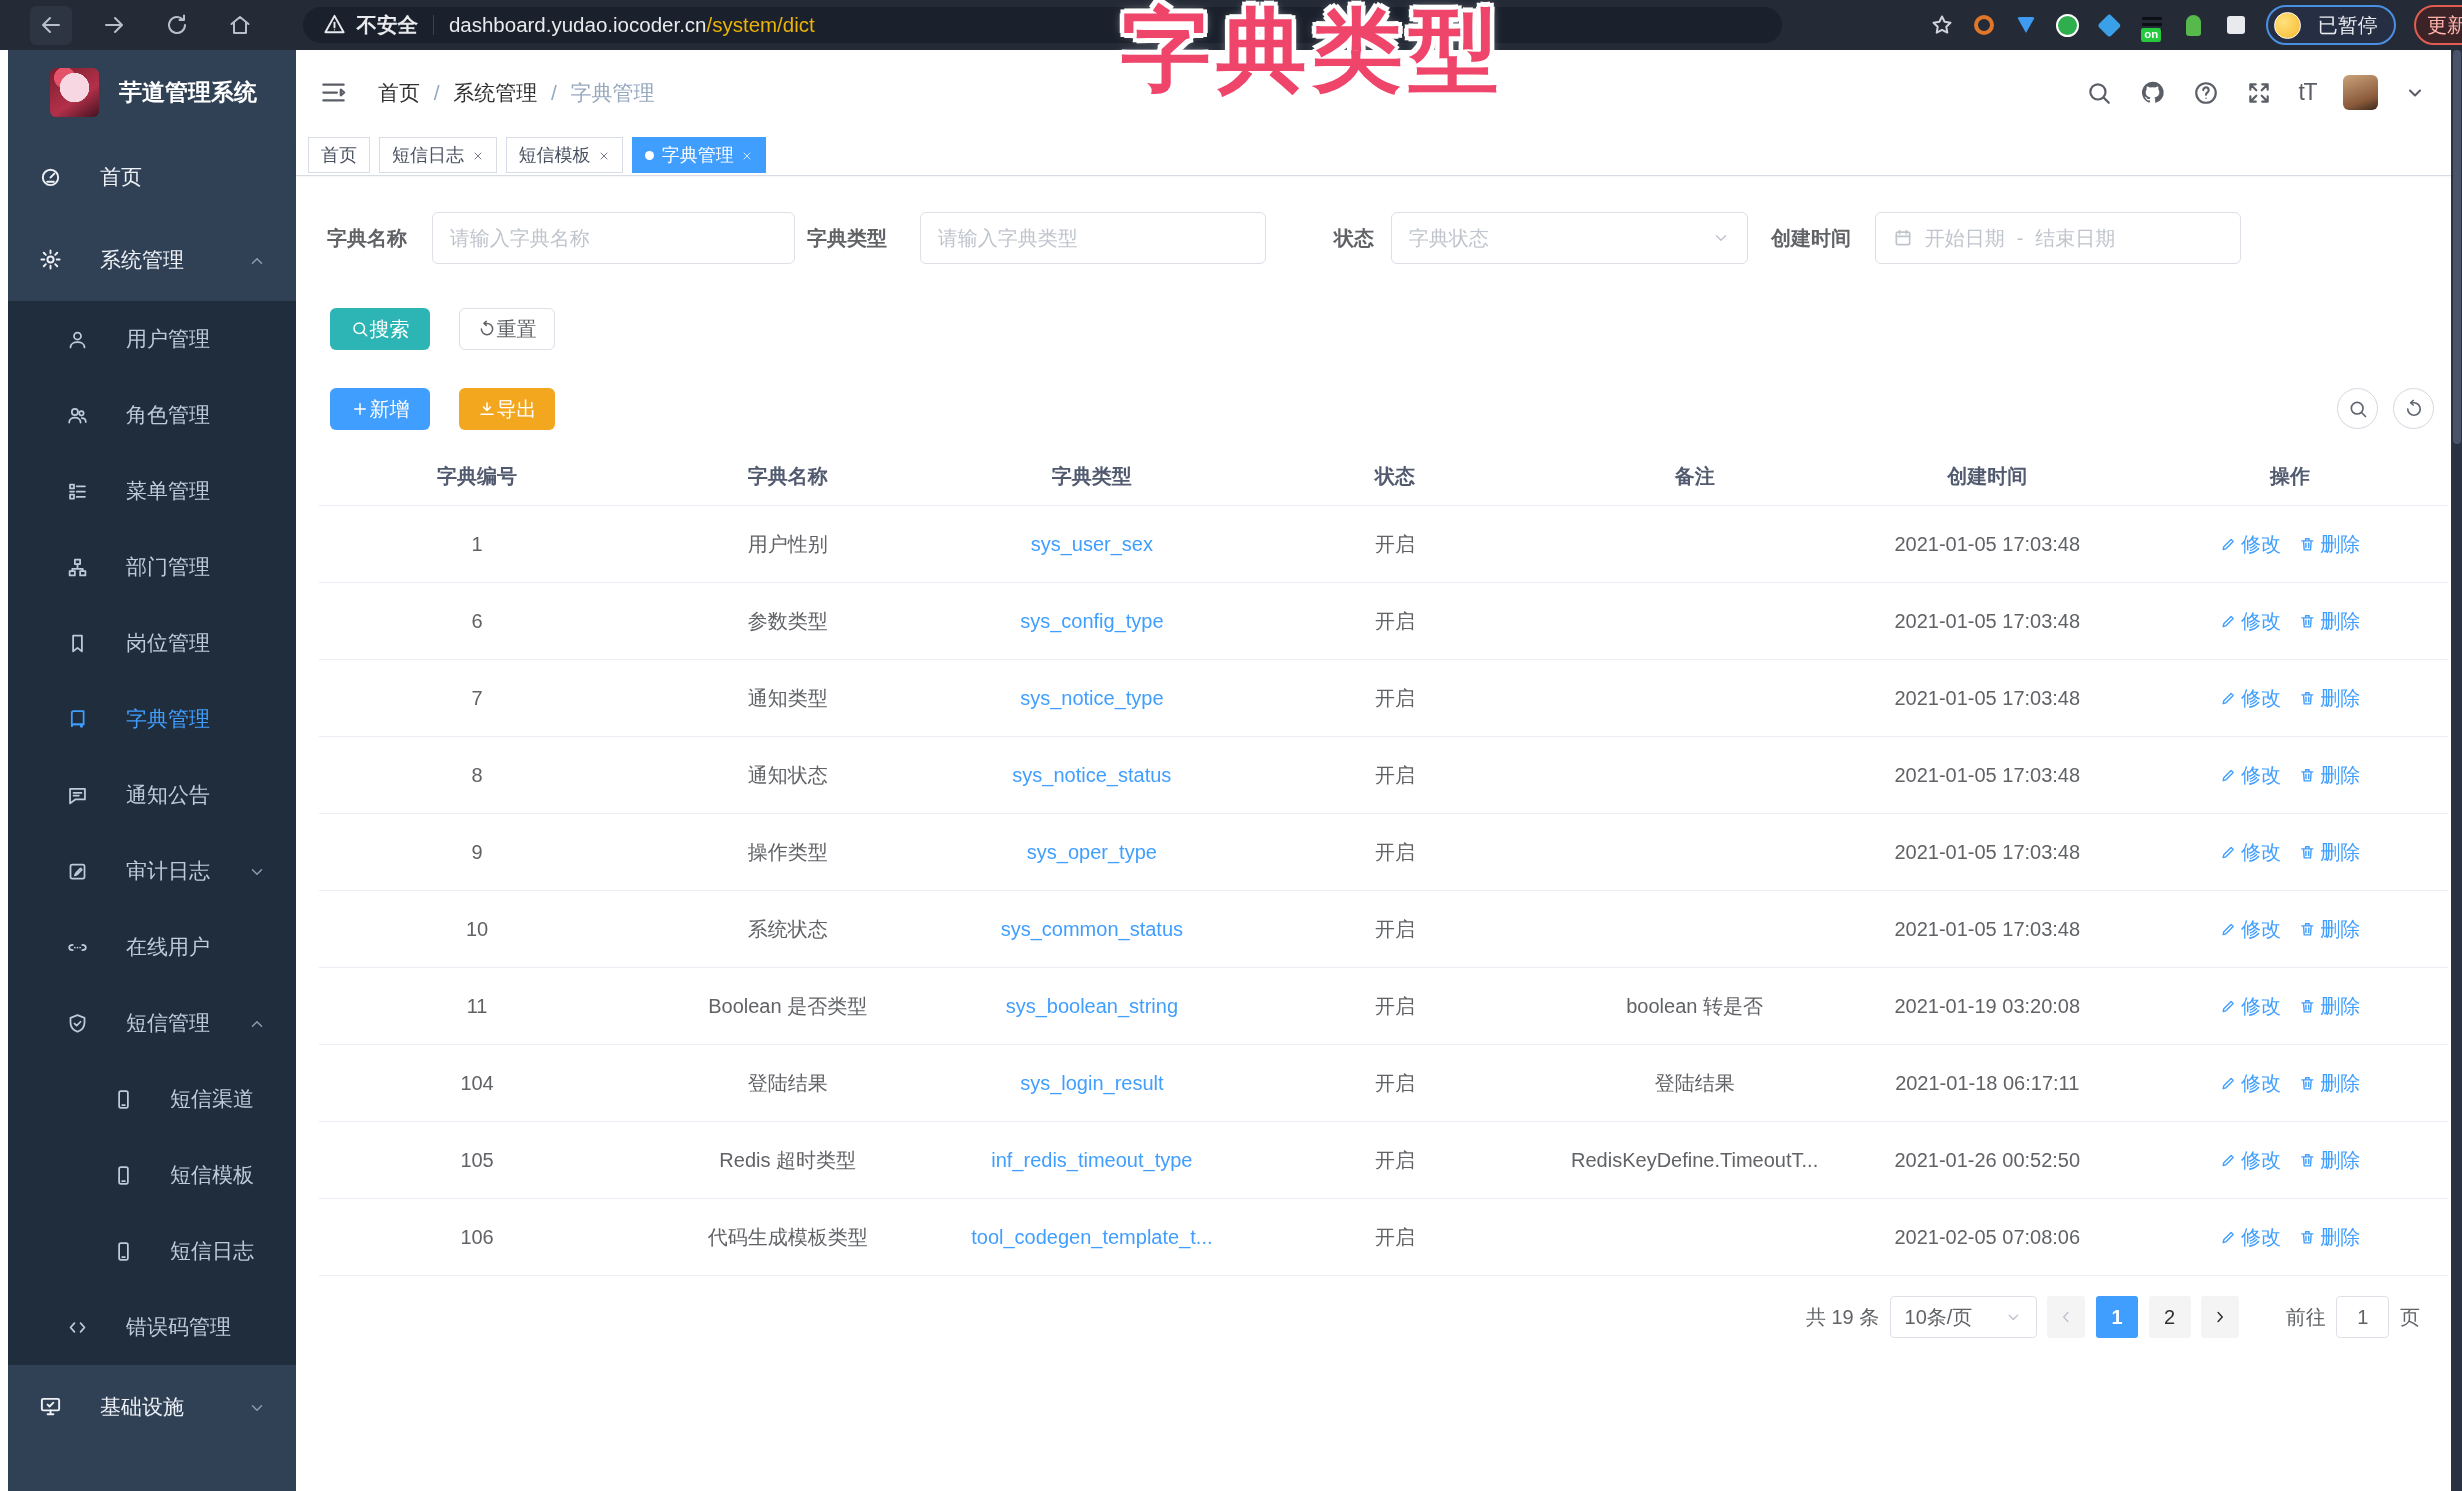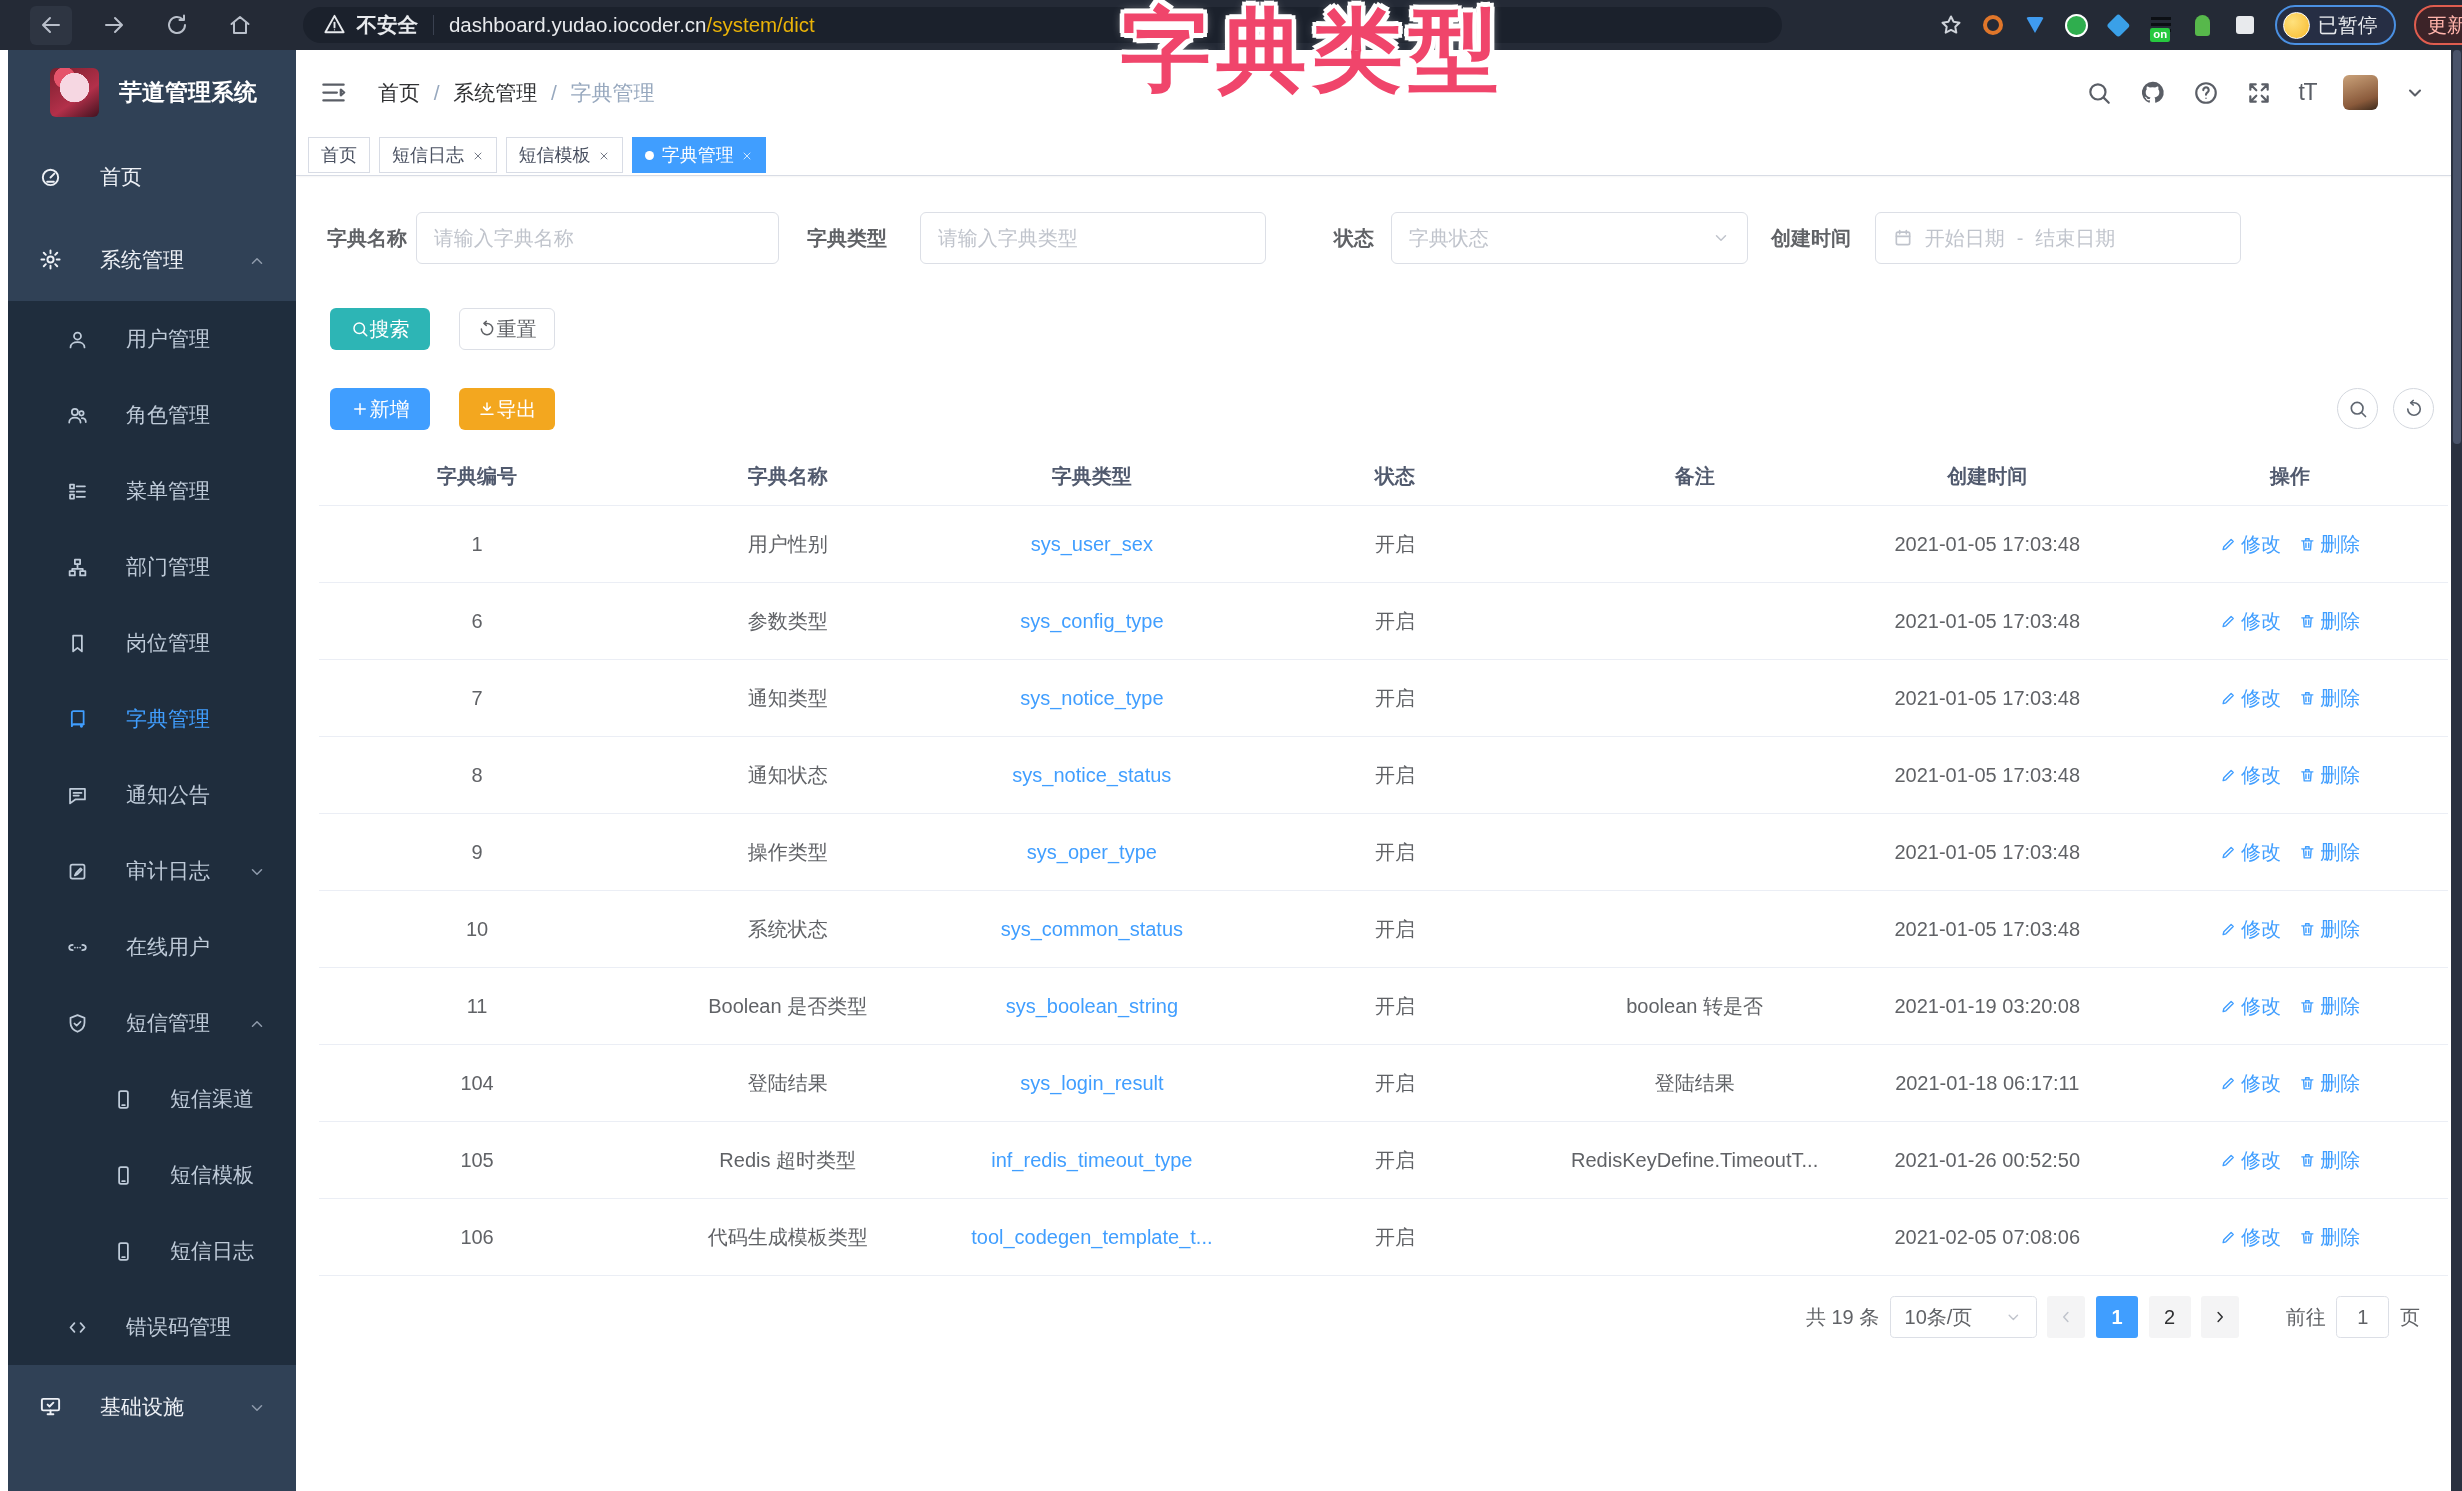--- a/index.html
+++ b/index.html
@@ -19,21 +19,21 @@
   #chrome-right{position:absolute;right:12px;top:0;height:50px;display:flex;align-items:center;gap:18px;color:#cfd3da;}
   .ext{width:24px;height:24px;display:flex;align-items:center;justify-content:center;position:relative;}
   .ext .ring{width:20px;height:20px;border-radius:50%;border:4.6px solid #e0762a;box-sizing:border-box;}
   .ext .drop{width:0;height:0;border-left:9px solid transparent;border-right:9px solid transparent;border-top:16.7px solid #3f9bf0;border-radius:3px;}
   .ext .ball{width:23px;height:23px;border-radius:50%;background:#2fae4e;border:2.3px solid #fff;box-sizing:border-box;}
   .ext .gem{width:16.7px;height:16.7px;background:#3aa0e8;transform:rotate(45deg);border-radius:3px;}
   .ext .lines{width:20px;height:16.7px;background:repeating-linear-gradient(#0c0f14 0 3px,transparent 3px 6px);}
   .ext .onbadge{position:absolute;bottom:-4.6px;left:1.5px;background:#27c93f;color:#fff;font-size:11.4px;line-height:13.7px;padding:0 3px;border-radius:2.3px;font-weight:bold;}
   .ext .leafman{width:15px;height:21px;background:#57b84b;border-radius:7.6px 7.6px 3px 3px;}
   .ext .puzzle{width:18px;height:18px;background:#e8eaed;border-radius:3px;}
-  #profile-chip{display:flex;align-items:center;gap:8px;background:#262e44;border:2.3px solid #4a90e2;border-radius:23px;
+  #profile-chip{display:flex;align-items:center;gap:17px;background:#262e44;border:2.3px solid #4a90e2;border-radius:23px;
                 padding:4.6px 16.7px 4.6px 6px;color:#e8eaed;font-size:20px;}
   #profile-chip .face{width:27px;height:27px;border-radius:50%;background:radial-gradient(circle at 35% 35%,#ffe17d,#f7b92c);
                       border:1.5px solid #fff;box-sizing:border-box;}
   #update-pill{display:flex;align-items:center;gap:7.6px;background:#3c2328;border:2.3px solid #e05d4f;border-radius:21px;
                padding:4.6px 10.6px;color:#ffb3ab;font-size:20px;}
   #update-pill .dots{display:flex;flex-direction:column;gap:3px;}
   #update-pill .dots i{width:3.8px;height:3.8px;border-radius:50%;background:#e8833a;}
 
   
   #overlay-caption{position:absolute;left:1032px;top:3px;width:561px;text-align:center;z-index:50;
@@ -406,21 +406,21 @@
       <span>字典管理</span>
       <span class="x"><svg class="ic" width="12" height="12" viewBox="0 0 24 24">
           <path d="M6 6l12 12M18 6L6 18"></path>
         </svg></span>
     </div>
   </div>
 
 <div id="main">
 
   <span class="f-label" style="left:31px;top:36px;">字典名称</span>
-  <input class="f-input" style="left: 120px; top: 36px; width: 363px;" placeholder="请输入字典名称">
+  <input class="f-input" style="left: 136px; top: 36px; width: 363px;" placeholder="请输入字典名称">
   <span class="f-label" style="left:511px;top:36px;">字典类型</span>
   <input class="f-input" style="left: 624px; top: 36px; width: 346px;" placeholder="请输入字典类型">
   <span class="f-label" style="left:1038px;top:36px;">状态</span>
   <div class="f-box" style="left:1095px;top:36px;width:357px;justify-content:space-between;">
     <span>字典状态</span>
     <svg class="ic" width="18" height="18" viewBox="0 0 24 24" style="color:#c0c4cc">
         <path d="M6 9l6 6 6-6"></path>
       </svg>
   </div>
   <span class="f-label" style="left:1475px;top:36px;">创建时间</span>

